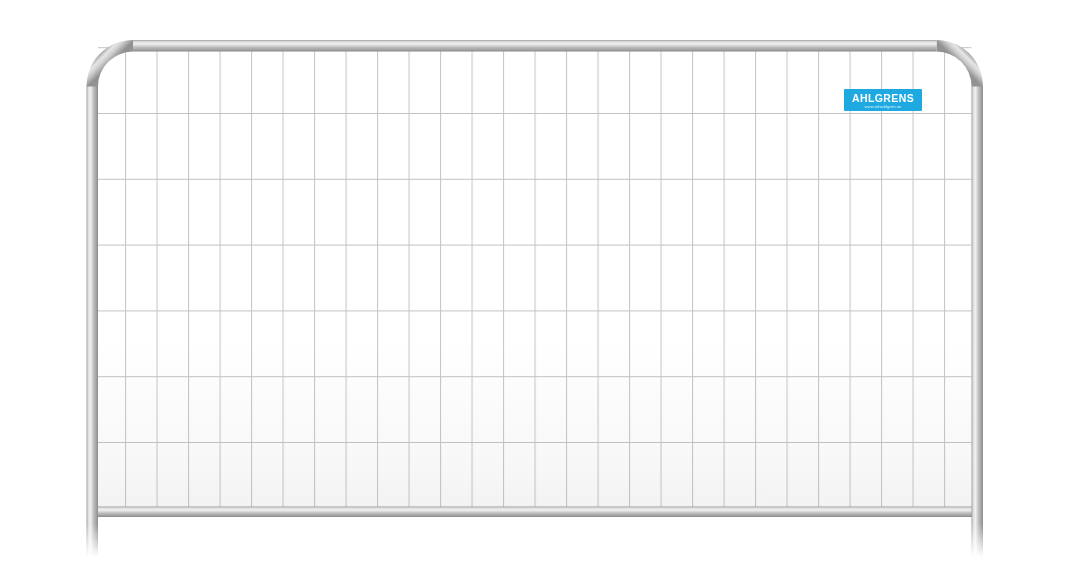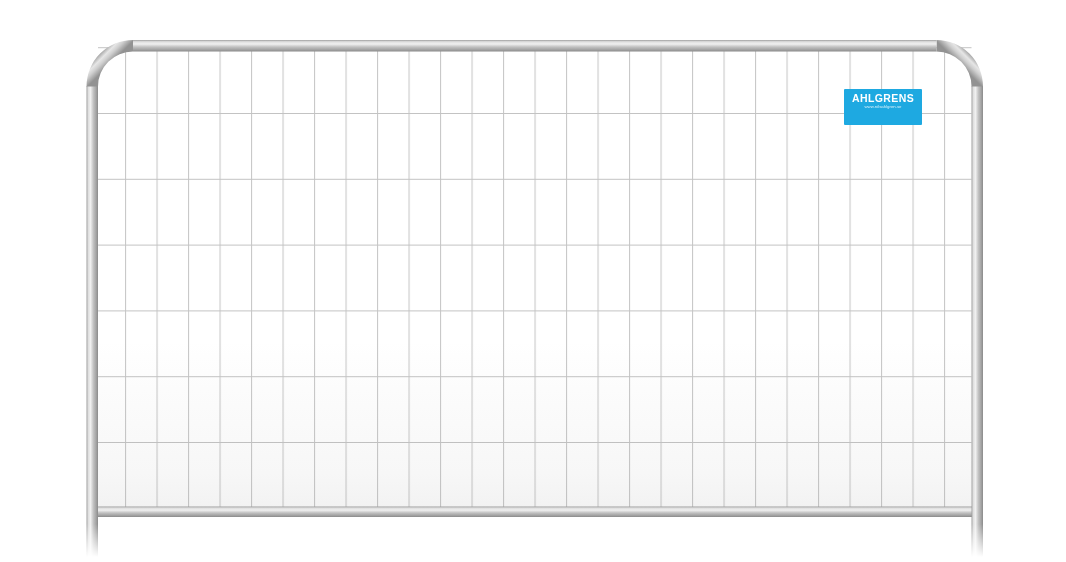--- a/index.html
+++ b/index.html
@@ -19,21 +19,21 @@
     position: absolute;
     left: 0;
     top: 0;
     display: block;
   }
   .brand-label {
     position: absolute;
     left: 844px;
     top: 89px;
     width: 78px;
-    height: 36px;
+    height: 22px;
     background: #1ea9e1;
     color: #ffffff;
     text-align: center;
     box-sizing: border-box;
     border-radius: 1px;
     overflow: hidden;
   }
   .brand-name {
     font-size: 10.5px;
     font-weight: bold;

